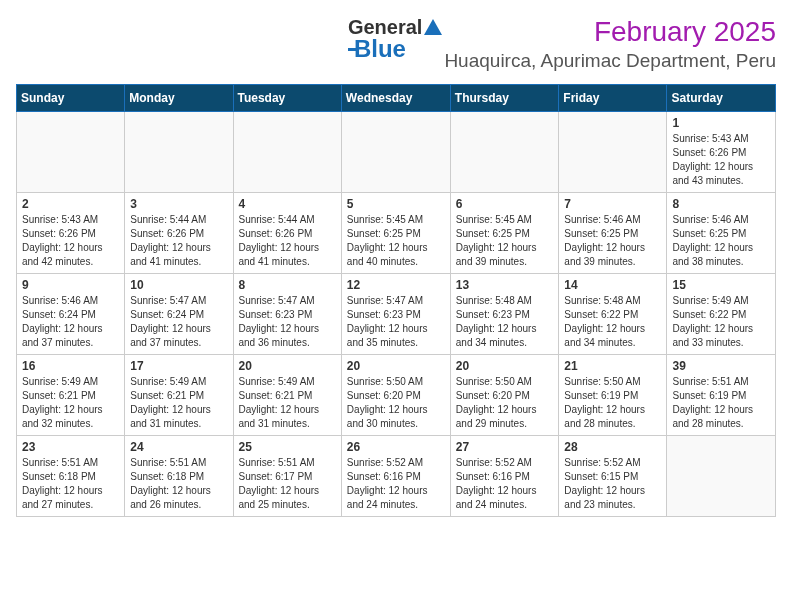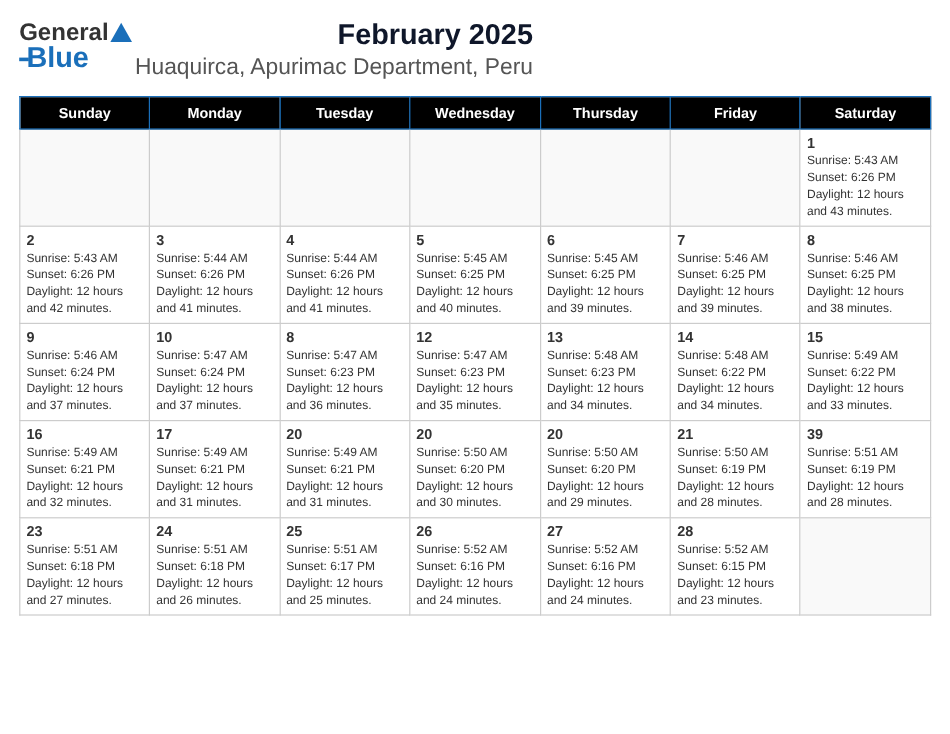--- a/index.html
+++ b/index.html
@@ -5,48 +5,48 @@
     * { box-sizing: border-box; margin: 0; padding: 0; }
     body {
       font-family: Arial, sans-serif;
       background: #fff;
       width: 792px;
       min-height: 612px;
       padding: 16px;
     }
     .header {
       display: flex;
-      justify-content: flex-start;
+      justify-content: flex-end;
       align-items: flex-start;
       margin-bottom: 12px;
     }
     .title-block {
       text-align: right;
     }
     .month-title {
-      font-size: 24px;
-      font-weight: bold;
-      color: #0f172a;
+      font-size: 28px;
+      font-weight: normal;
+      color: #a21caf;
     }
     .location {
       font-size: 19px;
       color: #555;
       margin-top: 2px;
     }
     .calendar {
       width: 100%;
       border-collapse: collapse;
       border: 1px solid #ccc;
     }
     .calendar th {
-      background: #000000;
+      background: #0c4a6e;
       color: #fff;
       font-size: 12px;
       padding: 6px 4px;
-      text-align: center;
+      text-align: left;
       border: 1px solid #1a6fba;
     }
     .calendar td {
       vertical-align: top;
       border: 1px solid #ccc;
       padding: 4px 5px;
       font-size: 10px;
       color: #333;
       width: 110px;
       min-height: 80px;

